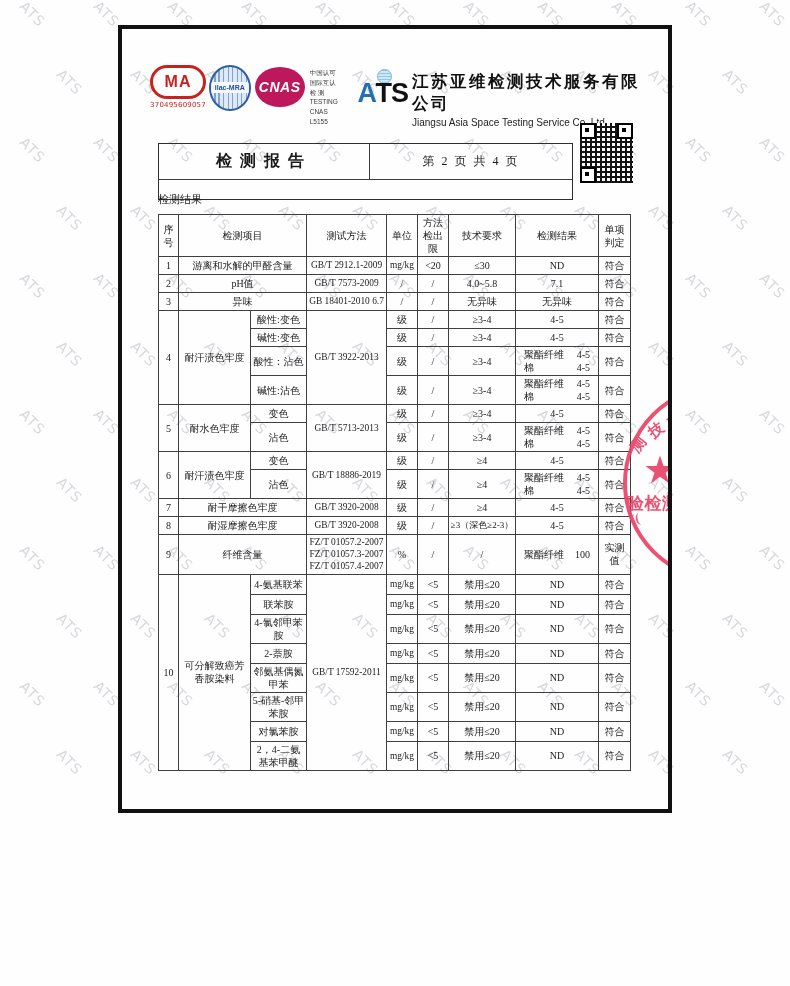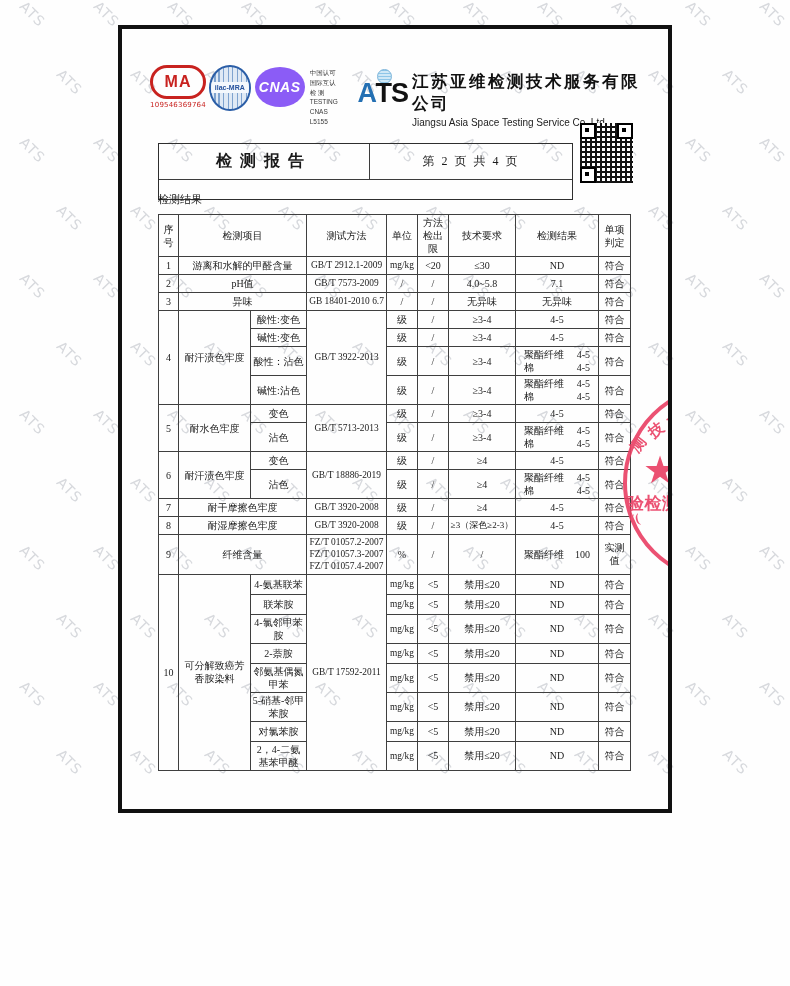--- a/index.html
+++ b/index.html
@@ -18,21 +18,21 @@
   .cma-badge{width:50px;height:28px;border:3px solid #c8221f;border-radius:17px;display:flex;
              align-items:center;justify-content:center;color:#c8221f;font-weight:bold;
              font-size:16px;letter-spacing:1px;font-family:"Liberation Sans",sans-serif;}
   .cma-num{color:#c8221f;font-size:7px;margin-top:2px;font-family:"DejaVu Sans",sans-serif;letter-spacing:0.2px;}
   .ilac-badge{width:42px;height:42px;border-radius:50%;border:2px solid #2b5ea7;margin-right:4px;
               background:repeating-linear-gradient(90deg,#dfe9f5 0 3px,#7fa3cf 3px 4.5px);
               position:relative;overflow:hidden;}
   .ilac-band{position:absolute;left:0;top:15px;width:100%;height:11px;background:#f4f8fd;
              display:flex;align-items:center;justify-content:center;color:#24509c;font-weight:bold;
              font-size:7px;font-family:"Liberation Sans",sans-serif;}
-  .cnas-badge{width:56px;height:40px;background:#8b5cf6;border-radius:50%;margin:2px 5px 0 0;
+  .cnas-badge{width:56px;height:40px;background:#be185d;border-radius:50%;margin:2px 5px 0 0;
               display:flex;align-items:center;justify-content:center;color:#fff;font-weight:bold;
               font-style:italic;font-size:14px;font-family:"Liberation Sans",sans-serif;letter-spacing:0.5px;}
   .accred{width:40px;font-size:6.5px;line-height:1.5;color:#3a3a3a;margin:3px 12px 0 0;
           font-family:"Liberation Sans",sans-serif;}
   .ats-logo{position:relative;width:52px;height:40px;margin:6px 8px 0 0;font-family:"Liberation Sans",sans-serif;}
   .ats-a{position:absolute;left:0;bottom:2px;font-size:27px;font-weight:bold;color:#2470b3;}
   .ats-ts{position:absolute;left:18px;bottom:2px;font-size:27px;font-weight:bold;color:#121212;letter-spacing:-1px;}
   .ats-globe{position:absolute;left:20px;top:-2px;width:13px;height:13px;border-radius:50%;
              background:repeating-linear-gradient(0deg,#8ec6e8 0 1.5px,#cfe8f6 1.5px 3px);
              border:1px solid #7ab4da;}
@@ -217,21 +217,21 @@
       <span class="wm" style="left: 573px; top: 754px;">ATS</span>
       <span class="wm" style="left: 647px; top: 754px;">ATS</span>
       <span class="wm" style="left: 721px; top: 754px;">ATS</span>
     </div>
 
   <div class="frame">
 
     <div class="logo-row">
       <div class="cma-wrap">
         <div class="cma-badge">MA</div>
-        <div class="cma-num">109546369764</div>
+        <div class="cma-num">370495609057</div>
       </div>
       <div class="ilac-badge">
         <div class="ilac-band">ilac-MRA</div>
       </div>
       <div class="cnas-badge">CNAS</div>
       <div class="accred">
         <div>中国认可</div>
         <div>国际互认</div>
         <div>检 测</div>
         <div>TESTING</div>

